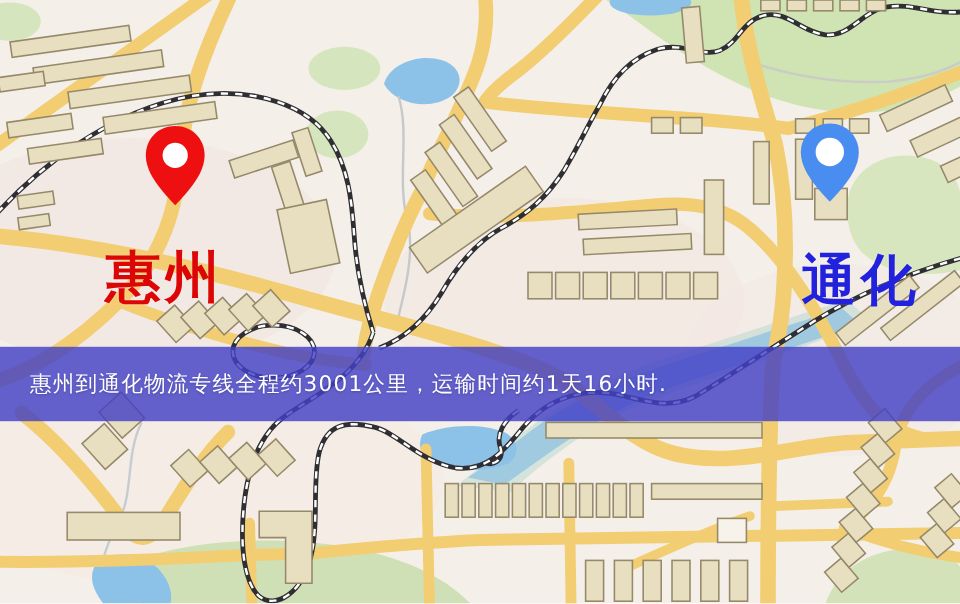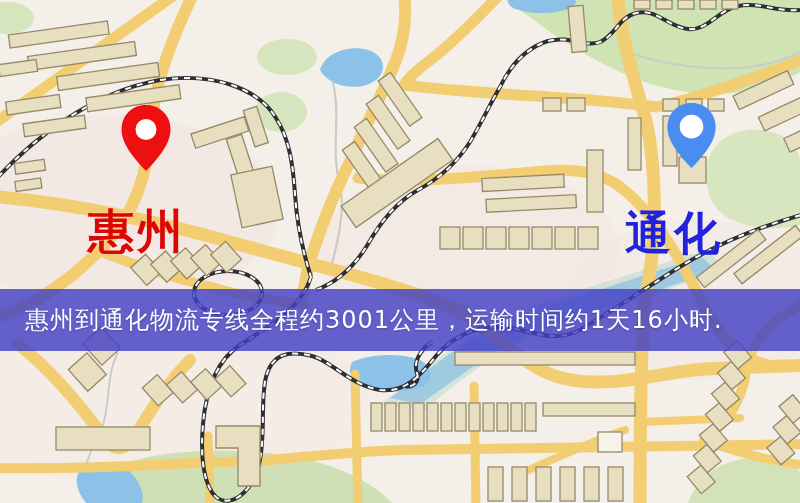--- a/index.html
+++ b/index.html
@@ -11,31 +11,31 @@
   #map-svg{position:absolute;left:0;top:0;width:800px;height:503px;display:block;}
   .city-label{
     position:absolute;font-size:46px;font-weight:600;line-height:1;
     letter-spacing:3px;white-space:nowrap;
     font-family:"DejaVu Sans","Liberation Sans",sans-serif;
     text-shadow:0 0 2px rgba(255,255,255,0.35);
     z-index:3;
     margin-top:30px;
   }
   #origin-label{left:88px;top:178px;color:#dd0606;}
-  #destination-label{left:625px;top:180px;color:#2222dd;}
+  #destination-label{left:668px;top:180px;color:#2222dd;}
   .pin{position:absolute;z-index:2;}
   #origin-pin{left:120px;top:104px;}
   #destination-pin{left:665px;top:102px;}
   #route-banner{
     position:absolute;left:0;top:289px;width:800px;height:62px;
     background:rgba(67,65,198,0.82);
     z-index:4;display:flex;align-items:center;
   }
   #route-banner .banner-text{
-    color:#ffffff;font-size:24px;padding-left:25px;letter-spacing:1px;
+    color:#ffffff;font-size:18px;padding-left:25px;letter-spacing:1px;
     white-space:nowrap;text-shadow:0 1px 2px rgba(0,0,40,0.25);
   }
 </style>
 </head>
 <body>
 
 <div id="stage">
 
   <svg id="map-svg" viewBox="0 0 800 503" xmlns="http://www.w3.org/2000/svg">
 

